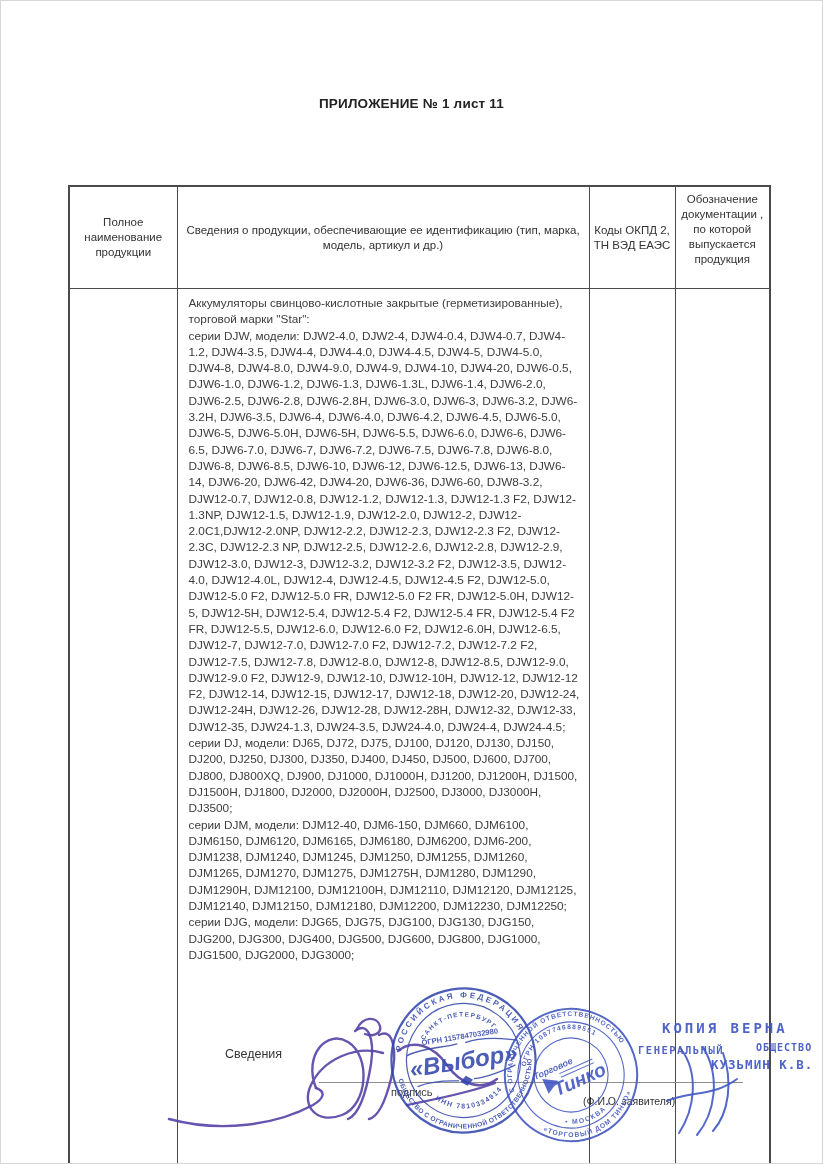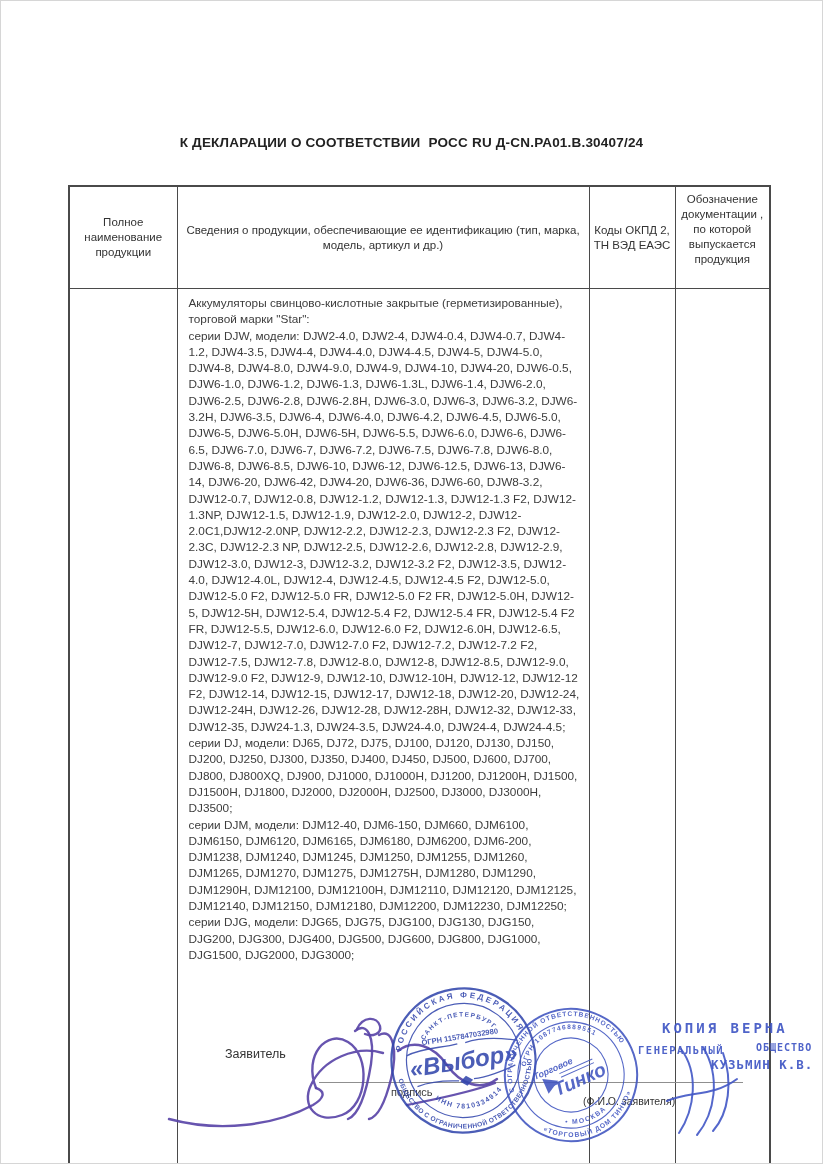--- a/index.html
+++ b/index.html
@@ -54,21 +54,21 @@
   .st2-ring{ fill:none; stroke:#3f54c0; }
   .st2-txt{ fill:#3f54c0; font-family:"Liberation Sans", sans-serif; font-weight:bold; }
   .sig{ fill:none; stroke:#5a45a8; stroke-width:2.4; stroke-linecap:round; opacity:.92; }
   .sig2{ fill:none; stroke:#4157c5; stroke-width:2; stroke-linecap:round; opacity:.9; }
 </style>
 </head>
 <body>
 
 <div class="page">
 
-  <div class="title2">К ДЕКЛАРАЦИИ О СООТВЕТСТВИИ  РОСС RU Д-CN.РА01.В.30407/24</div>
+  <div class="title1">ПРИЛОЖЕНИЕ № 1 лист 11</div>
 
   <table class="doc">
     <colgroup>
       <col style="width:108px">
         <col style="width:412px">
         <col style="width:86px">
         <col style="width:95px">
     </colgroup>
     <thead>
       <tr>
@@ -89,21 +89,21 @@
             <div>серии DJM, модели: DJM12-40, DJM6-150, DJM660, DJM6100, DJM6150, DJM6120, DJM6165, DJM6180, DJM6200, DJM6-200, DJM1238, DJM1240, DJM1245, DJM1250, DJM1255, DJM1260, DJM1265, DJM1270, DJM1275, DJM1275H, DJM1280, DJM1290, DJM1290H, DJM12100, DJM12100H, DJM12110, DJM12120, DJM12125, DJM12140, DJM12150, DJM12180, DJM12200, DJM12230, DJM12250;</div>
             <div>серии DJG, модели: DJG65, DJG75, DJG100, DJG130, DJG150, DJG200, DJG300, DJG400, DJG500, DJG600, DJG800, DJG1000, DJG1500, DJG2000, DJG3000;</div>
           </div>
         </td>
         <td></td>
         <td></td>
       </tr>
     </tbody>
   </table>
 
-  <span class="lbl" style="left:224px; top:1046px;">Заявитель</span>
+  <span class="lbl" style="left:224px; top:1046px;">Сведения</span>
 
   <div class="sig-line" style="left:318px; top:1081px; width:240px;"></div>
   <span class="small-lbl" style="left:390px; top:1085px;">подпись</span>
 
   <div class="sig-line" style="left:578px; top:1081px; width:164px;"></div>
   <span class="fio-cap" style="left:582px; top:1094px;text-align:center;">(Ф.И.О. заявителя)</span>
 
   <div class="copy-stamp">
     <span class="cs1">КОПИЯ ВЕРНА</span>
     <span class="cs2a">ГЕНЕРАЛЬНЫЙ</span>

